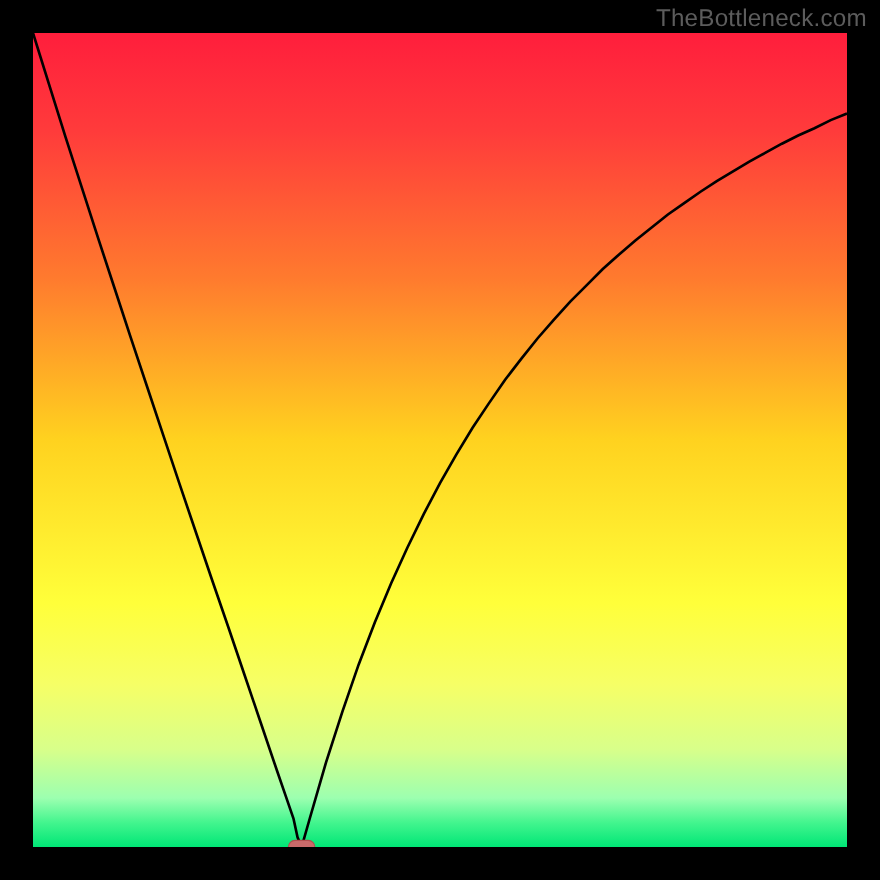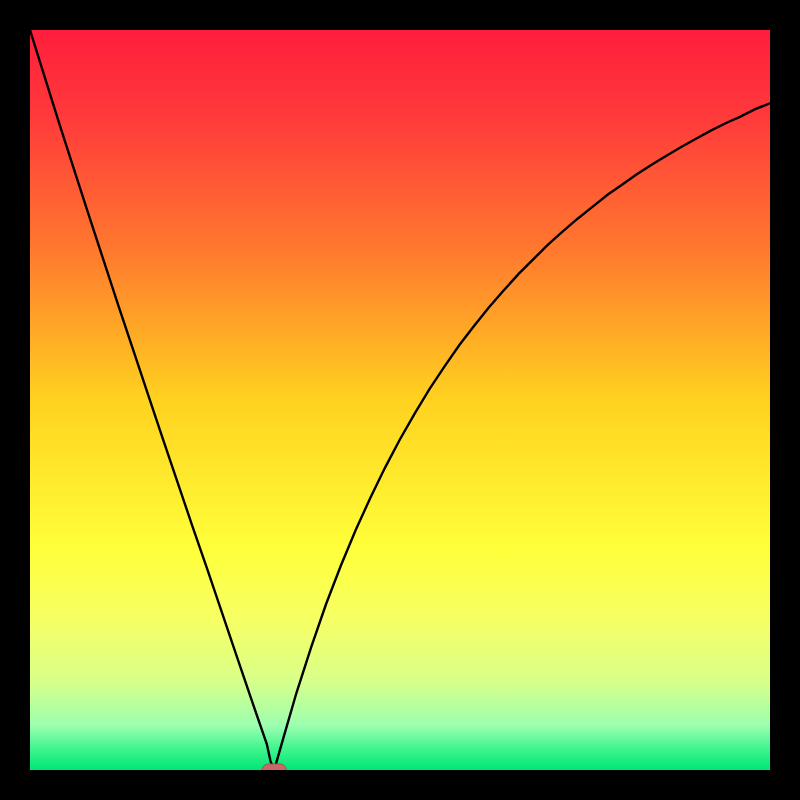--- a/index.html
+++ b/index.html
@@ -38,20 +38,21 @@
   .plot-area svg {
     display: block;
     width: 740px;
     height: 740px;
   }
 </style>
 </head>
 <body>
 
 <div class="root">
+  <div class="watermark">TheBottleneck.com</div>
 
   <div class="plot-area">
     <svg viewBox="0 0 740 740" preserveAspectRatio="none">
       <defs>
         <linearGradient id="bg-grad" x1="0" y1="0" x2="0" y2="1">
             <stop offset="0%" stop-color="#ff1e3c"></stop>
             <stop offset="12%" stop-color="#ff3b3b"></stop>
             <stop offset="30%" stop-color="#ff7a2e"></stop>
             <stop offset="50%" stop-color="#ffd21f"></stop>
             <stop offset="70%" stop-color="#ffff3a"></stop>

